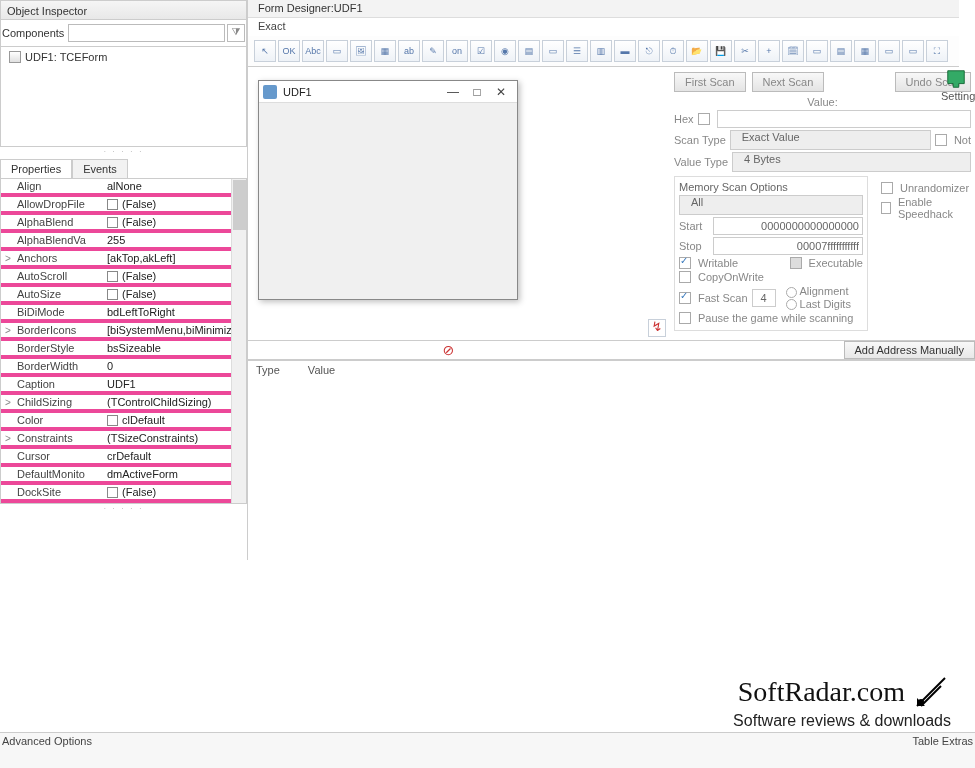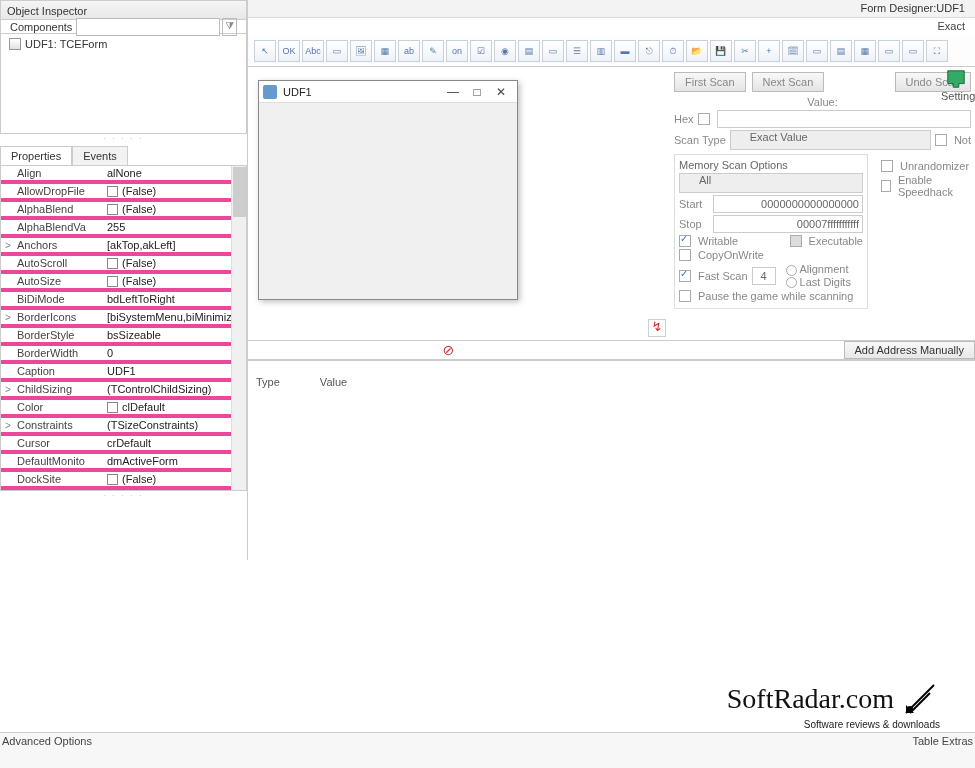--- a/index.html
+++ b/index.html
@@ -2,21 +2,21 @@
 <html><head>
 <meta charset="utf-8">
 <style>
 * { box-sizing: border-box; margin: 0; padding: 0; font-family: "Segoe UI", Tahoma, sans-serif; font-size: 11px; }
 body { background: #fff; width: 975px; height: 768px; position: relative; overflow: hidden; color: #333; }
 .panel-title { background: linear-gradient(#f5f5f5,#e8e8e8); border: 1px solid #ccc; padding: 2px 6px; font-size: 11px; }
 
 
 .left-pane { position: absolute; left: 0; top: 0; width: 248px; height: 560px; border-right: 1px solid #ccc; }
 .oi-title { height: 20px; line-height: 16px; }
-.comp-row { display: flex; align-items: center; border: 1px solid #ccc; border-top: none; padding: 1px 9px; height: 14px; }
+.comp-row { display: flex; align-items: center; border: 1px solid #ccc; border-top: none; padding: 1px 1px; height: 27px; }
 .comp-label { margin-right: 4px; }
 .comp-input { flex: 1; height: 18px; border: 1px solid #bbb; background: #fff; }
 .comp-filter-btn { width: 18px; height: 18px; border: 1px solid #bbb; margin-left: 2px; text-align: center; line-height: 14px; font-size: 10px; color: #888; }
 .tree-area { height: 100px; border: 1px solid #ccc; border-top: none; padding: 4px 8px; background: #fff; overflow: hidden; }
 .tree-item { display: flex; align-items: center; font-size: 11px; gap: 4px; }
 .tree-icon { width: 12px; height: 12px; border: 1px solid #999; background: linear-gradient(#fff,#e0e0e0); }
 .drag-dots { height: 8px; text-align: center; color: #bbb; font-size: 8px; letter-spacing: 2px; }
 
 .tabs { display: flex; border-bottom: 1px solid #ccc; margin-top: 4px; }
 .tab { padding: 3px 10px; border: 1px solid #ccc; border-bottom: none; background: #f2f2f2; font-size: 11px; }
@@ -25,21 +25,21 @@
 .prop-grid { border: 1px solid #ccc; border-top: none; max-height: 330px; overflow: hidden; position: relative; background: #fff; }
 .prop-row { display: flex; border-bottom: 4px solid #ec4899; height: 18px; align-items: center; }
 .prop-exp { width: 14px; text-align: center; color: #888; font-size: 10px; }
 .prop-name { width: 90px; padding-left: 2px; overflow: hidden; white-space: nowrap; color: #444; }
 .prop-val { flex: 1; padding-left: 2px; overflow: hidden; white-space: nowrap; color: #222; }
 .chk-mini { display: inline-block; width: 11px; height: 11px; border: 1px solid #888; background: #fff; margin-right: 4px; vertical-align: middle; }
 .scroll-v { position: absolute; right: 0; top: 0; width: 15px; height: 100%; background: #f0f0f0; border-left: 1px solid #ddd; }
 .scroll-thumb { position: absolute; width: 13px; left: 1px; top: 1px; height: 50px; background: #cdcdcd; }
 
 
-.right-top { position: absolute; left: 248px; top: 0; right: 0; height: 70px; text-align: right; }
+.right-top { position: absolute; left: 248px; top: 0; right: 16px; height: 70px; }
 .fd-title { background: #f3f3f3; border-bottom: 1px solid #ddd; padding: 2px 10px; height: 18px; }
 .menu-bar { padding: 2px 10px; height: 18px; color: #444; }
 .toolbar { display: flex; gap: 2px; padding: 4px 6px; border-bottom: 1px solid #ccc; align-items: center; background: #fdfdfd; flex-wrap: nowrap; overflow: hidden; }
 .tbtn { width: 22px; height: 22px; border: 1px solid #c8d0da; background: linear-gradient(#fff,#eef2f7); display: flex; align-items: center; justify-content: center; font-size: 9px; color: #5577aa; }
 
 
 .fd-canvas { position: absolute; left: 258px; top: 80px; width: 260px; height: 220px; border: 1px solid #888; background: #fff; box-shadow: 2px 2px 6px rgba(0,0,0,0.25); }
 .fd-win-title { height: 22px; display: flex; align-items: center; background: #fff; border-bottom: 1px solid #ddd; padding: 0 4px; }
 .fd-win-icon { width: 14px; height: 14px; background: #69c; margin-right: 6px; border-radius: 2px; }
 .fd-win-label { flex: 1; font-size: 11px; color: #222; }
@@ -51,40 +51,40 @@
 
 .scan-panel { position: absolute; left: 670px; top: 70px; right: 0; height: 270px; padding: 2px 4px; font-size: 11px; color: #888; }
 .scan-btn-row { display: flex; gap: 6px; margin-bottom: 4px; }
 .scan-btn { padding: 3px 10px; border: 1px solid #bbb; background: linear-gradient(#f8f8f8,#e4e4e4); color: #888; font-size: 11px; }
 .scan-btn.right { margin-left: auto; }
 .settings-icon { position: absolute; right: 4px; top: -2px; width: 30px; text-align: center; font-size: 9px; color: #555; }
 .settings-icon svg { display: block; margin: 0 auto; }
 .scan-row { display: flex; align-items: center; margin: 2px 0; gap: 4px; }
 .scan-label { white-space: nowrap; }
 .scan-input { flex: 1; height: 18px; border: 1px solid #ccc; background: #fff; padding: 0 3px; font-size: 11px; text-align: right; color: #666; }
-.scan-select { flex: 1; height: 20px; border: 1px solid #ccc; background: #eee; padding: 0 19px; color: #666; }
+.scan-select { flex: 1; height: 20px; border: 1px solid #ccc; background: #eee; padding: 0 11px; color: #666; }
 .chkbox { width: 12px; height: 12px; border: 1px solid #aaa; display: inline-block; background: #fff; margin-right: 3px; vertical-align: middle; }
 .chkbox.on { background: #fff; position: relative; }
 .chkbox.on::after { content: "✓"; position: absolute; top: -3px; left: 0; font-size: 10px; color: #3a7abd; }
 .mso-box { border: 1px solid #ddd; padding: 4px; margin-top: 2px; }
 .rad { width: 11px; height: 11px; border: 1px solid #aaa; border-radius: 50%; display: inline-block; background: #fff; margin-right: 3px; vertical-align: middle; }
 
 
 .mid-strip { position: absolute; left: 248px; right: 0; top: 340px; height: 20px; border-top: 1px solid #ccc; border-bottom: 1px solid #ccc; display: flex; align-items: center; }
 .stop-icon { margin: 0 auto; font-size: 14px; color: #cc3333; }
 .plow-icon { font-size: 13px; color: #c33; margin-right: 8px; width: 18px; height: 18px; border: 1px solid #c8d0da; text-align: center; line-height: 14px; }
 .add-btn { margin-left: auto; padding: 2px 10px; border: 1px solid #bbb; background: linear-gradient(#f8f8f8,#e8e8e8); height: 100%; }
 
 .result-area { position: absolute; left: 248px; right: 0; top: 360px; bottom: 38px; border-top: 1px solid #ccc; }
-.result-head { display: flex; padding: 15px 8px; color: #555; gap: 40px; }
-
-
-.watermark { position: absolute; right: 35px; bottom: 38px; text-align: right; }
+.result-head { display: flex; padding: 3px 8px; color: #555; gap: 28px; }
+
+
+.watermark { position: absolute; right: 24px; bottom: 38px; text-align: right; }
 .watermark .brand { font-size: 28px; font-weight: 400; font-family: "Times New Roman", serif; color: #111; }
-.watermark .sub { font-size: 10px; color: #222; }
+.watermark .sub { font-size: 16px; color: #222; }
 .status-bar { position: absolute; left: 0; right: 0; bottom: 0; height: 36px; border-top: 1px solid #ccc; background: #f7f7f7; display: flex; justify-content: space-between; padding: 2px 2px; font-size: 11px; color: #444; }
 </style>
 </head>
 <body>
 
 <div class="left-pane">
   <div class="panel-title oi-title">Object Inspector</div>
   <div class="comp-row">
     <span class="comp-label">Components</span>
     <input class="comp-input" style="">
@@ -269,20 +269,24 @@
     <span class="scan-label">Hex</span>
     <span class="chkbox"></span>
     <input class="scan-input" style="text-align: left;">
   </div>
   <div class="scan-row">
     <span class="scan-label">Scan Type</span>
     <div class="scan-select">Exact Value</div>
     <span class="chkbox"></span>
     <span>Not</span>
   </div>
+  <div class="scan-row">
+    <span class="scan-label">Value Type</span>
+    <div class="scan-select">4 Bytes</div>
+  </div>
 
   <div style="display:flex; gap:13px;">
     <div class="mso-box" style="flex:1">
       <div style="font-weight:500;color:#666">Memory Scan Options</div>
       <div class="scan-select" style="margin:2px 0">All</div>
       <div class="scan-row">
           <span class="scan-label" style="width:30px">Start</span>
           <input class="scan-input" value="0000000000000000" style="">
         </div>
       <div class="scan-row">

